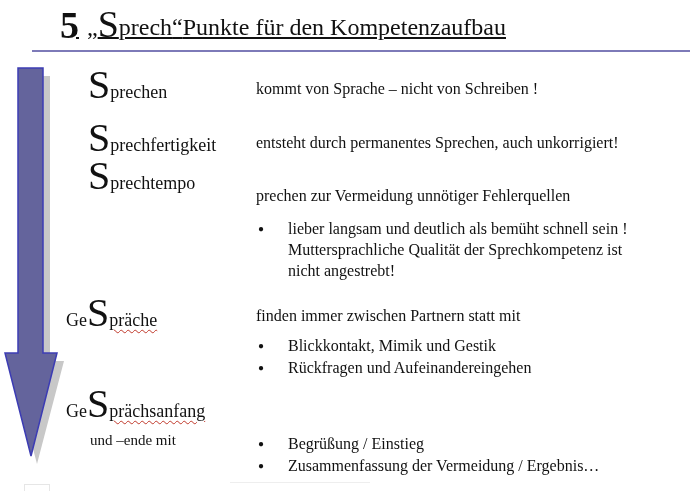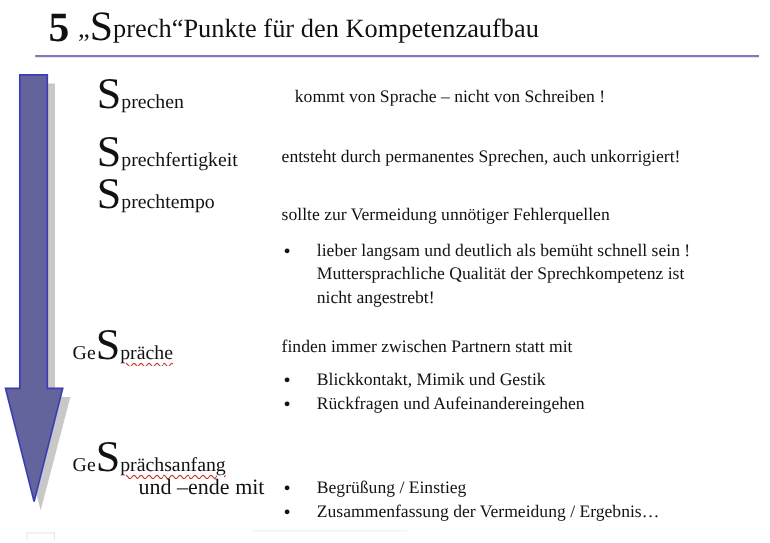--- a/index.html
+++ b/index.html
@@ -10,26 +10,27 @@
     body {
       width: 700px;
       height: 494px;
       position: relative;
       overflow: hidden;
       font-family: "Liberation Serif", "DejaVu Serif", serif;
       color: #111111;
     }
     .title {
       position: absolute;
-      left: 44px;
+      left: 60px;
       top: 2px;
       height: 44px;
       white-space: nowrap;
       font-size: 24px;
       line-height: 44px;
+      text-decoration: underline;
     }
     .title .num {
       font-weight: bold;
       font-size: 38px;
       margin-right: 8px;
       vertical-align: -3px;
     }
     .title .bigS {
       font-size: 38px;
       vertical-align: -2px;
@@ -59,23 +60,22 @@
     }
     .term .pre {
       font-size: 18px;
     }
     .term.ge {
       left: 66px;
     }
     .term-sub {
       position: absolute;
       left: 90px;
-      font-size: 20px;
+      font-size: 15px;
       white-space: nowrap;
-      margin-left: 36px;
     }
     .desc {
       position: absolute;
       left: 256px;
       font-size: 16px;
       white-space: nowrap;
     }
     .bullet {
       position: absolute;
       left: 258px;
@@ -125,31 +125,31 @@
 <div class="title-rule"></div>
 
 <svg class="arrow" width="90" height="494" viewBox="0 0 90 494">
   <polygon points="26,76 50,76 50,361 64,361 37,464 10,361 26,361" fill="#c8c8c8"></polygon>
   <polygon points="18,68 43,68 43,353 57,353 31,456 5,353 18,353" fill="#64649c" stroke="#3c3cb4" stroke-width="1.5"></polygon>
 </svg>
 
 <div class="term" style="top:70px;">
   <span class="bigS">S</span><span class="pre">prechen</span>
 </div>
-<div class="desc" style="top:80px;margin-left:12px;">kommt von Sprache – nicht von Schreiben !</div>
+<div class="desc" style="top:80px;">kommt von Sprache – nicht von Schreiben !</div>
 
 <div class="term" style="top:123px;">
   <span class="bigS">S</span><span class="pre">prechfertigkeit</span>
 </div>
 <div class="desc" style="top:134px;">entsteht durch permanentes Sprechen, auch unkorrigiert!</div>
 
 <div class="term" style="top:161px;">
   <span class="bigS">S</span><span class="pre">prechtempo</span>
 </div>
-<div class="desc" style="top:187px;">sollte zur Vermeidung unnötiger Fehlerquellen</div>
+<div class="desc" style="top:187px;">prechen zur Vermeidung unnötiger Fehlerquellen</div>
 
 <div class="bullet" style="top:218px;">
   <span class="dot" style="font-size:10px;">●</span>
   <span class="btext" style="top:0px;">lieber langsam und deutlich als bemüht schnell sein !</span>
   <span class="btext" style="top:21px;text-align:center;">Muttersprachliche Qualität der Sprechkompetenz ist</span>
   <span class="btext" style="top:42px;">nicht angestrebt!</span>
 </div>
 
 <div class="term ge" style="top:298px;">
   <span class="pre">Ge</span><span class="bigS">S</span><span class="pre spell">präche</span>
@@ -158,21 +158,21 @@
 
 <div class="bullet" style="top:335px;">
   <span class="dot" style="font-size:10px;">●</span>
   <span class="btext">Blickkontakt, Mimik und Gestik</span>
 </div>
 <div class="bullet" style="top:357px;">
   <span class="dot" style="font-size:10px;">●</span>
   <span class="btext">Rückfragen und Aufeinandereingehen</span>
 </div>
 
-<div class="term ge" style="top:400px;">
+<div class="term ge" style="top:389px;">
   <span class="pre">Ge</span><span class="bigS">S</span><span class="pre spell">prächsanfang</span>
 </div>
 <div class="term-sub" style="top:432px;">und –ende mit</div>
 
 <div class="bullet" style="top:433px;">
   <span class="dot" style="font-size:10px;">●</span>
   <span class="btext">Begrüßung / Einstieg</span>
 </div>
 <div class="bullet" style="top:455px;">
   <span class="dot" style="font-size:10px;">●</span>

